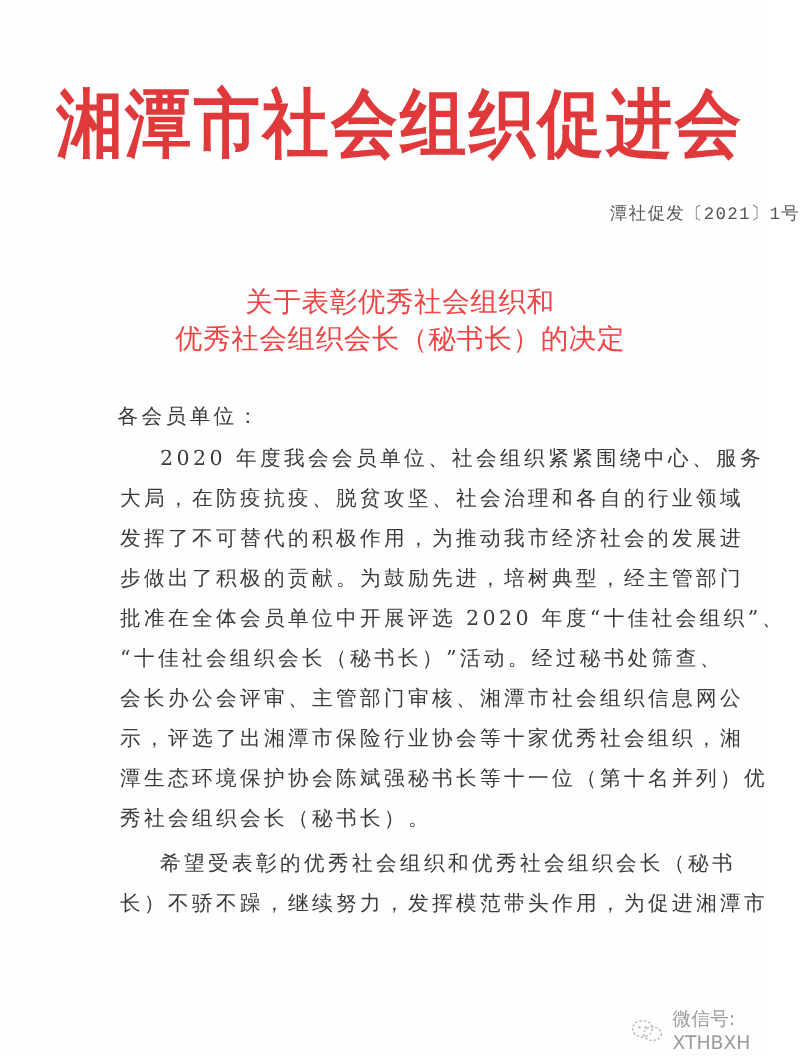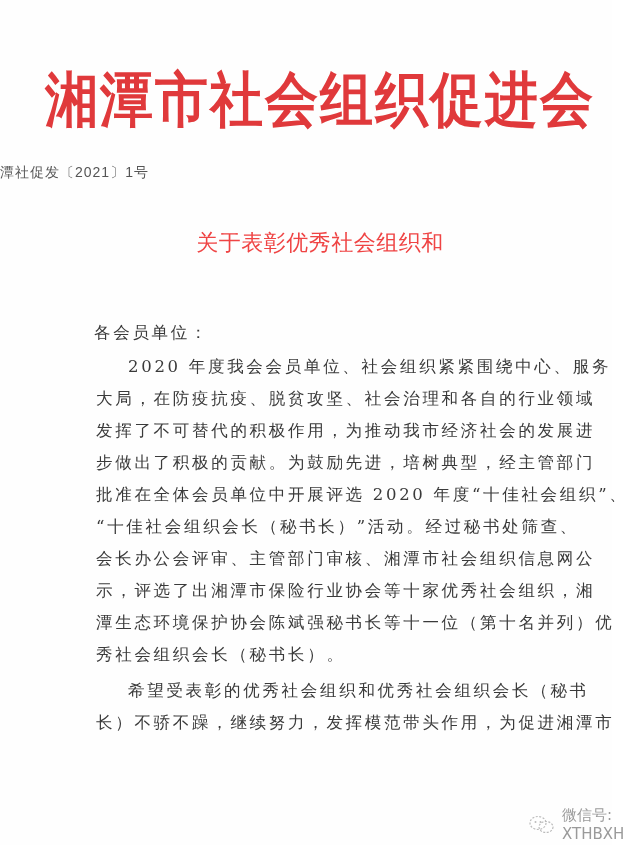--- a/index.html
+++ b/index.html
@@ -31,23 +31,23 @@
     font-weight: bold;
     font-size: 53px;
     letter-spacing: 2px;
     line-height: 66px;
     transform: scaleY(1.12);
   }
   .doc-number {
     position: absolute;
     left: 0; width: 640px;
     top: 161px;
-    text-align: left;
+    text-align: right;
     color: #555;
-    font-family: Liberation Sans, sans-serif;
+    font-family: Liberation Mono, monospace;
     font-size: 14px;
     letter-spacing: 1px;
     line-height: 22px;
   }
   .title {
     position: absolute;
     left: 0; width: 640px;
     text-align: center;
     color: #ef4444;
     font-family: "DejaVu Sans", "Liberation Sans", sans-serif;
@@ -65,21 +65,21 @@
     font-size: 16.5px;
     letter-spacing: 2.7px;
     white-space: nowrap;
     line-height: 24px;
   }
   .salutation { left: 94px; top: 321px; }
   .line { left: 96px; }
   .line.indent { left: 128px; }
   .watermark {
     position: absolute;
-    left: 528px;
+    left: 504px;
     top: 806px;
     display: flex;
     align-items: center;
     gap: 6px;
     color: #9a9a9a;
     font-family: "DejaVu Sans", "Liberation Sans", sans-serif;
     font-size: 15px;
   }
   .watermark .icon {
     width: 28px; height: 20px;
@@ -89,20 +89,21 @@
 </head>
 <body>
 
 <div class="page">
 
   <div class="org-header">湘潭市社会组织促进会</div>
 
   <div class="doc-number">潭社促发〔2021〕1号</div>
 
   <div class="title l1">关于表彰优秀社会组织和</div>
+  <div class="title l2">优秀社会组织会长（秘书长）的决定</div>
 
   <div class="body-text salutation">各会员单位：</div>
 
   <div class="body-text line indent" style="top:355px">2020 年度我会会员单位、社会组织紧紧围绕中心、服务</div>
   <div class="body-text line" style="top:387px">大局，在防疫抗疫、脱贫攻坚、社会治理和各自的行业领域</div>
   <div class="body-text line" style="top:419px">发挥了不可替代的积极作用，为推动我市经济社会的发展进</div>
   <div class="body-text line" style="top:451px">步做出了积极的贡献。为鼓励先进，培树典型，经主管部门</div>
   <div class="body-text line" style="top:483px">批准在全体会员单位中开展评选 2020 年度“十佳社会组织”、</div>
   <div class="body-text line" style="top:515px">“十佳社会组织会长（秘书长）”活动。经过秘书处筛查、</div>
   <div class="body-text line" style="top:547px">会长办公会评审、主管部门审核、湘潭市社会组织信息网公</div>

